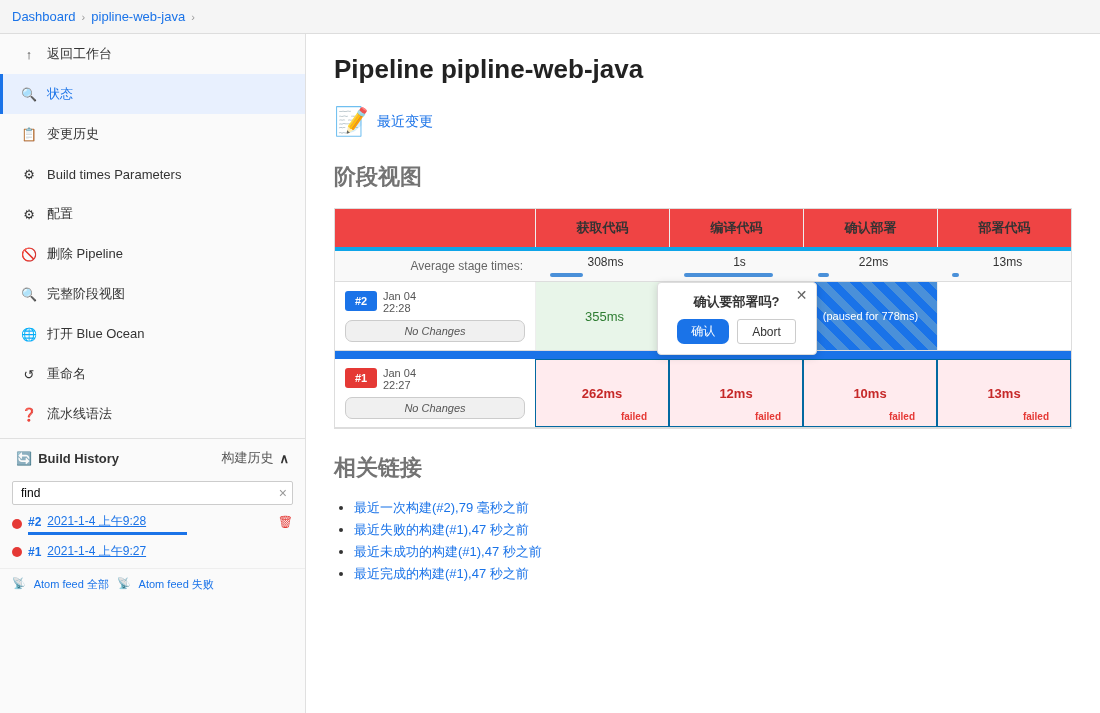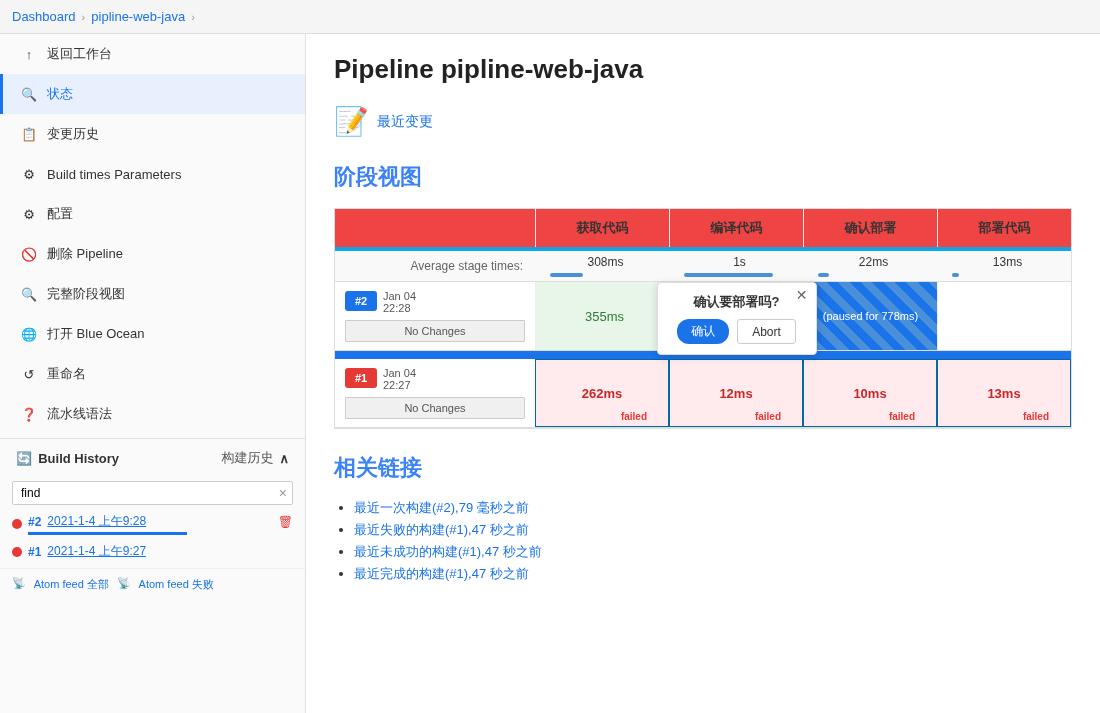--- a/index.html
+++ b/index.html
@@ -146,21 +146,21 @@
       gap: 8px;
       margin-bottom: 24px;
     }
     .notebook-icon { font-size: 28px; }
     .recent-changes-link a { color: #1a73e8; text-decoration: none; font-size: 14px; }
 
     .section-title {
       font-size: 22px;
       font-weight: 700;
       margin-bottom: 16px;
-      color: #3b82f6;
+      color: #737373;
     }
 
     
     .stage-view {
       border: 1px solid #ddd;
       overflow: auto;
       margin-bottom: 24px;
     }
 
     .stage-header-row {
@@ -224,26 +224,27 @@
       font-weight: 700;
       color: #fff;
       margin-bottom: 2px;
     }
     .build-num-badge.blue { background: #1a73e8; }
     .build-num-badge.red { background: #e53935; }
     .build-date { font-size: 11px; color: #555; }
     .no-changes-box {
       background: #f0f0f0;
       border: 1px solid #ccc;
-      border-radius: 1px;
+      border-radius: 7px;
       padding: 4px 8px;
       font-size: 11px;
       color: #555;
       text-align: center;
       margin-top: 4px;
+      font-style: italic;
     }
 
     .stage-cell {
       border-left: 1px solid #eee;
       display: flex;
       align-items: center;
       justify-content: center;
       padding: 8px;
       font-size: 13px;
       position: relative;
@@ -307,21 +308,21 @@
       cursor: pointer;
       font-size: 14px;
       color: #666;
     }
     .popup-buttons { display: flex; gap: 8px; justify-content: center; }
     .btn-confirm {
       background: #1a73e8;
       color: #fff;
       border: none;
       padding: 4px 14px;
-      border-radius: 12px;
+      border-radius: 7px;
       cursor: pointer;
       font-size: 12px;
     }
     .btn-abort {
       background: #fff;
       color: #333;
       border: 1px solid #ccc;
       padding: 4px 14px;
       border-radius: 3px;
       cursor: pointer;

